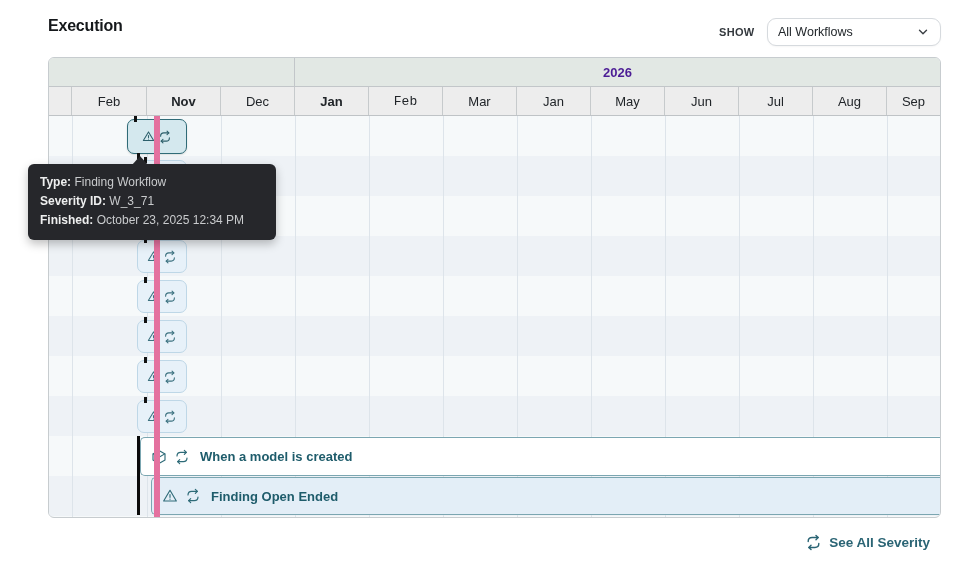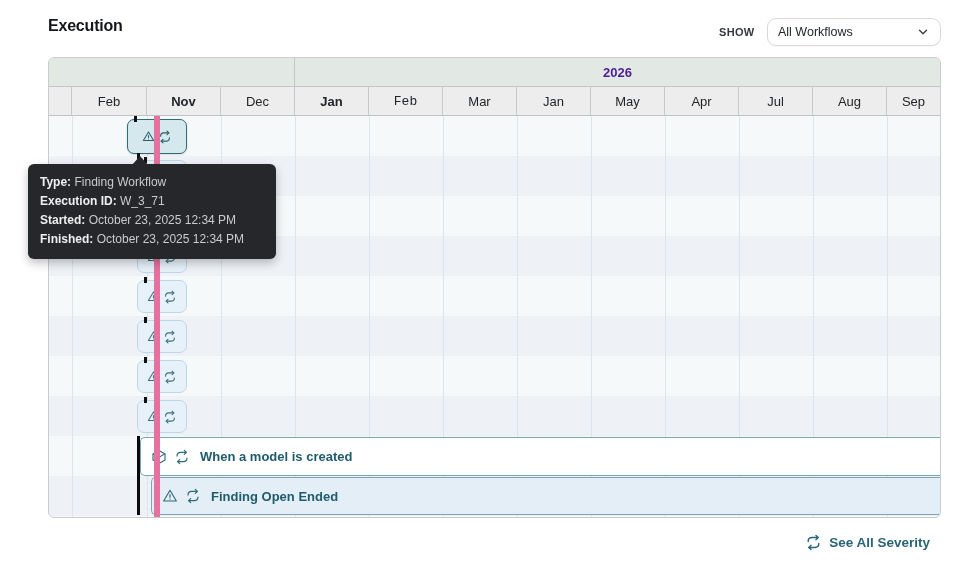--- a/index.html
+++ b/index.html
@@ -125,21 +125,21 @@
   <div class="month-row" id="month-row">
       <div class="mcell" style="width: 23px;"></div>
       <div class="mcell" style="width: 75px;">Feb</div>
       <div class="mcell" style="width: 74px; font-weight: bold;">Nov</div>
       <div class="mcell" style="width: 74px;">Dec</div>
       <div class="mcell" style="width: 74px; font-weight: bold;">Jan</div>
       <div class="mcell" style="width: 74px; font-family: Liberation Mono, monospace;">Feb</div>
       <div class="mcell" style="width: 74px;">Mar</div>
       <div class="mcell" style="width: 74px;">Jan</div>
       <div class="mcell" style="width: 74px;">May</div>
-      <div class="mcell" style="width: 74px;">Apr</div>
+      <div class="mcell" style="width: 74px;">Jun</div>
       <div class="mcell" style="width: 74px;">Jul</div>
       <div class="mcell" style="width: 74px;">Aug</div>
       <div class="mcell" style="width: 54px;">Sep</div>
     </div>
   <div class="tbody" id="tbody">
     <div class="stripe light"></div>
       <div class="stripe dark"></div>
       <div class="stripe light"></div>
       <div class="stripe dark"></div>
       <div class="stripe light"></div>
@@ -343,22 +343,21 @@
         </span>
       </div>
       <div class="tick" style="left: 95px; top: 281px;"></div>
       <div class="now-line"></div>
     </div>
 </div>
 
 <div class="tooltip">
   <div id="tt-fields">
       <div class="tt-row"><b>Type:</b> Finding Workflow</div>
-      <div class="tt-row"><b>Execution ID:</b> W_3_71</div>
-      <div class="tt-row"><b>Started:</b> October 23, 2025 12:34 PM</div>
+      <div class="tt-row"><b>Severity ID:</b> W_3_71</div>
       <div class="tt-row"><b>Finished:</b> October 23, 2025 12:34 PM</div>
     </div>
 </div>
 
 <div class="see-all">
   <span style="display:flex;">
     <svg viewBox="0 0 24 24" fill="none" stroke="currentColor" stroke-width="2" stroke-linecap="round" stroke-linejoin="round">
         <path d="M4.5 10.5C4.5 6.6 7 5 10 5h8.5"></path>
         <path d="M15.5 2l3 3-3 3"></path>
         <path d="M19.5 13.5c0 3.9-2.5 5.5-5.5 5.5H5.5"></path>

